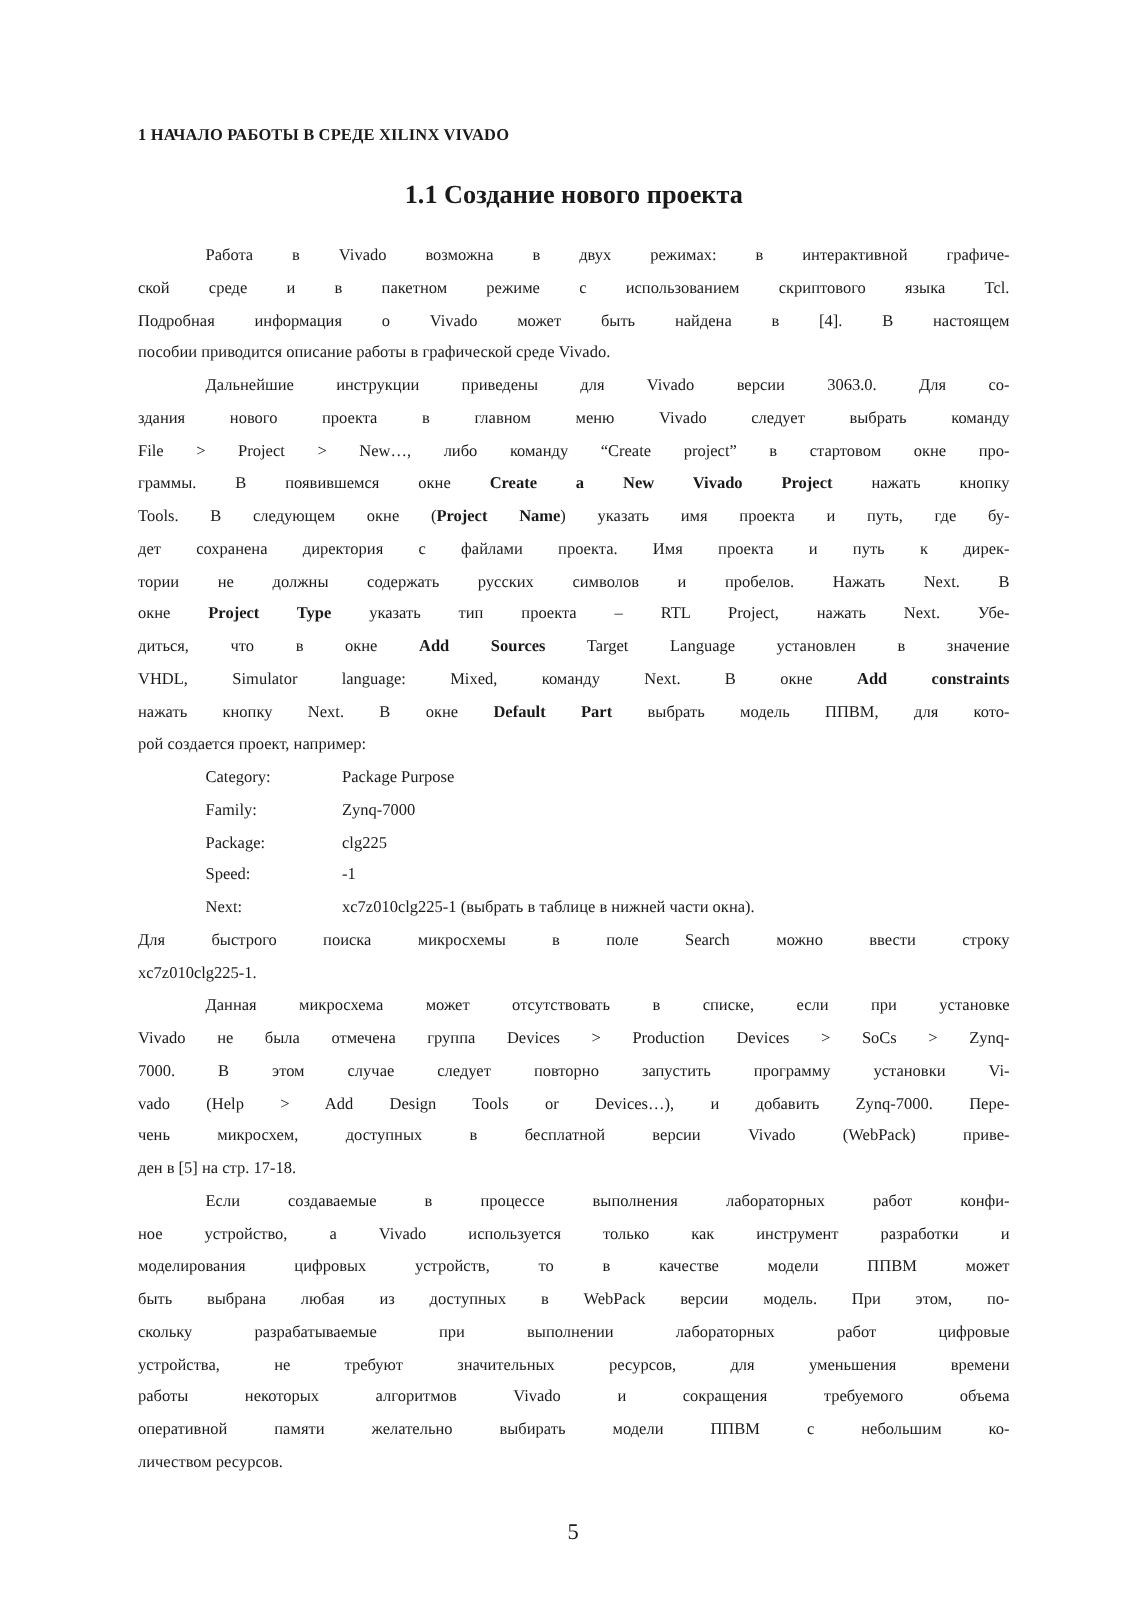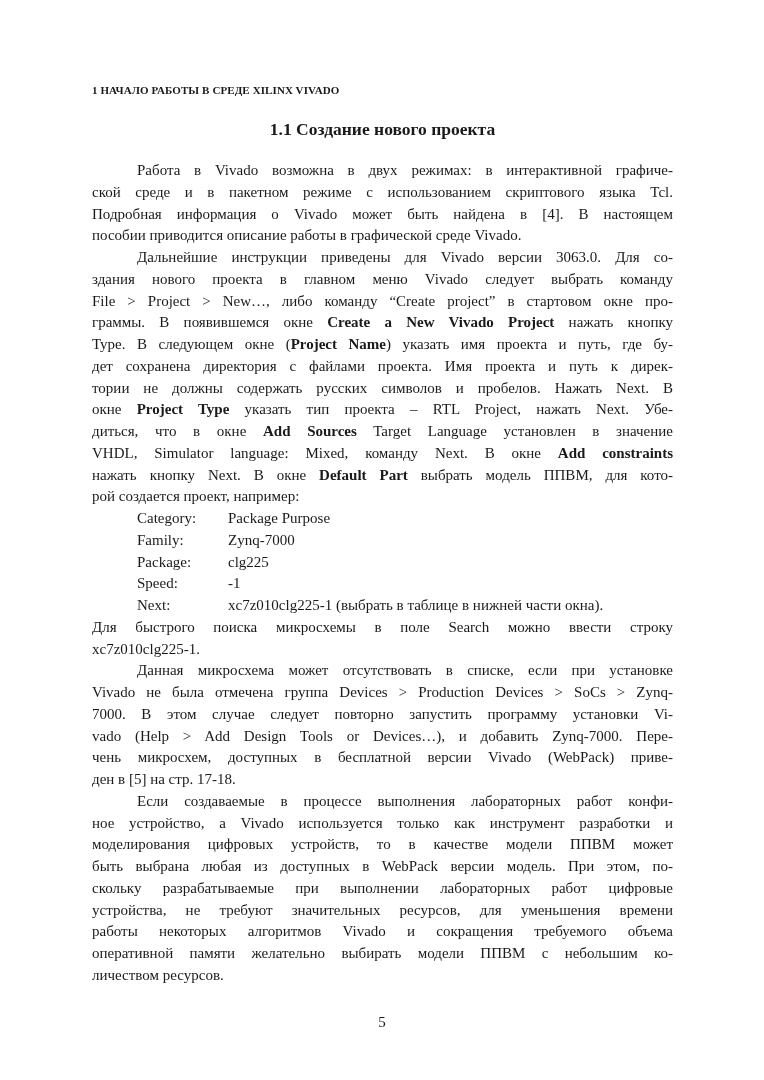--- a/index.html
+++ b/index.html
@@ -38,21 +38,21 @@
     width: 581px;
     text-align: center;
     font-weight: bold;
     font-size: 17.5px;
   }
   .body {
     position: absolute;
     top: 160px;
     left: 0;
     width: 581px;
-    font-size: 15px;
+    font-size: 11px;
     line-height: 21.75px;
     font-family: Liberation Serif, serif;
   }
   .line {
     display: block;
     height: 21.75px;
     white-space: nowrap;
     text-align: justify;
     text-align-last: justify;
     overflow: visible;
@@ -103,21 +103,21 @@
       <span class="line">ской среде и в пакетном режиме с использованием скриптового языка Tcl.</span>
       <span class="line">Подробная информация о Vivado может быть найдена в [4]. В настоящем</span>
       <span class="line last">пособии приводится описание работы в графической среде Vivado.</span>
     </div>
 
     <div>
       <span class="line indent">Дальнейшие инструкции приведены для Vivado версии 3063.0. Для со-</span>
       <span class="line">здания нового проекта в главном меню Vivado следует выбрать команду</span>
       <span class="line">File &gt; Project &gt; New…, либо команду “Create project” в стартовом окне про-</span>
       <span class="line"><span>граммы. В появившемся окне </span><b>Create a New Vivado Project</b><span> нажать кнопку</span></span>
-      <span class="line"><span>Type. В следующем окне (</span><b>Project Name</b><span>) указать имя проекта и путь, где бу-</span></span>
+      <span class="line"><span>Tools. В следующем окне (</span><b>Project Name</b><span>) указать имя проекта и путь, где бу-</span></span>
       <span class="line">дет сохранена директория с файлами проекта. Имя проекта и путь к дирек-</span>
       <span class="line">тории не должны содержать русских символов и пробелов. Нажать Next. В</span>
       <span class="line"><span>окне </span><b>Project Type</b><span> указать тип проекта – RTL Project, нажать Next. Убе-</span></span>
       <span class="line"><span>диться, что в окне </span><b>Add Sources</b><span> Target Language установлен в значение</span></span>
       <span class="line"><span>VHDL, Simulator language: Mixed, команду Next. В окне </span><b>Add constraints</b></span>
       <span class="line"><span>нажать кнопку Next. В окне </span><b>Default Part</b><span> выбрать модель ППВМ, для кото-</span></span>
       <span class="line last">рой создается проект, например:</span>
     </div>
 
     <div>

